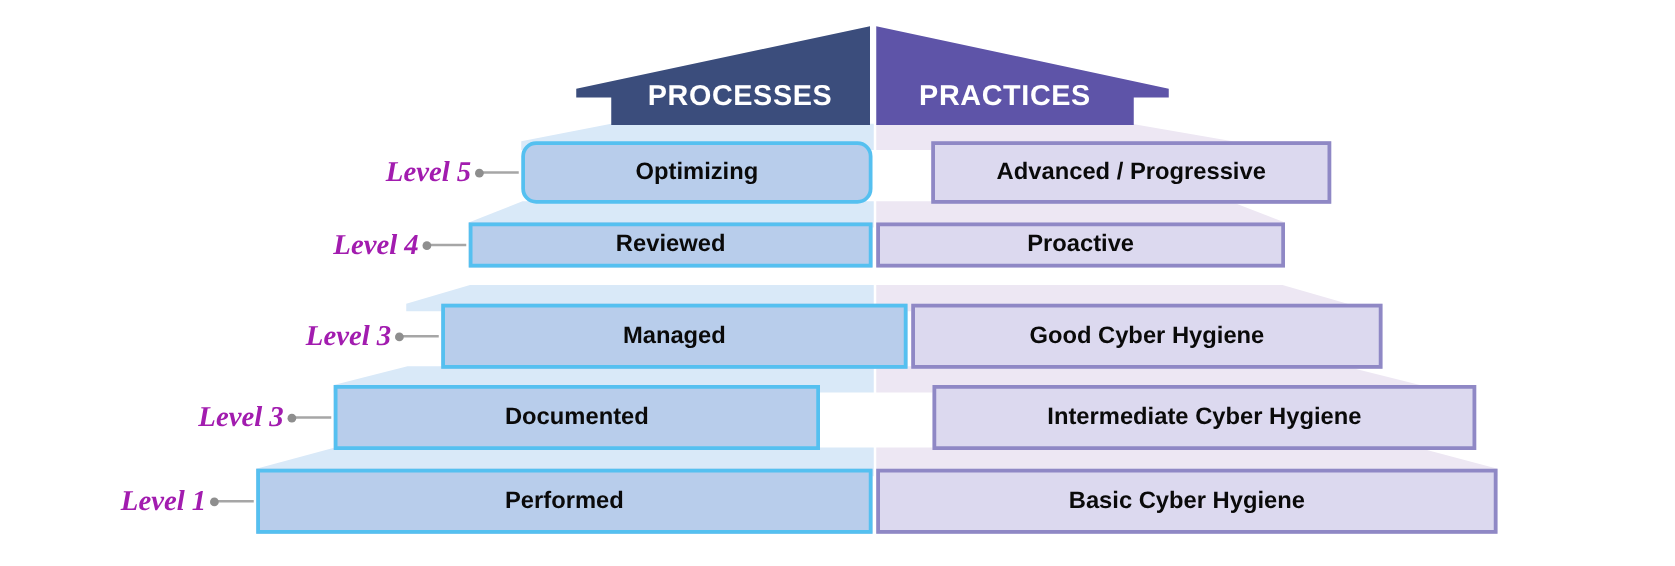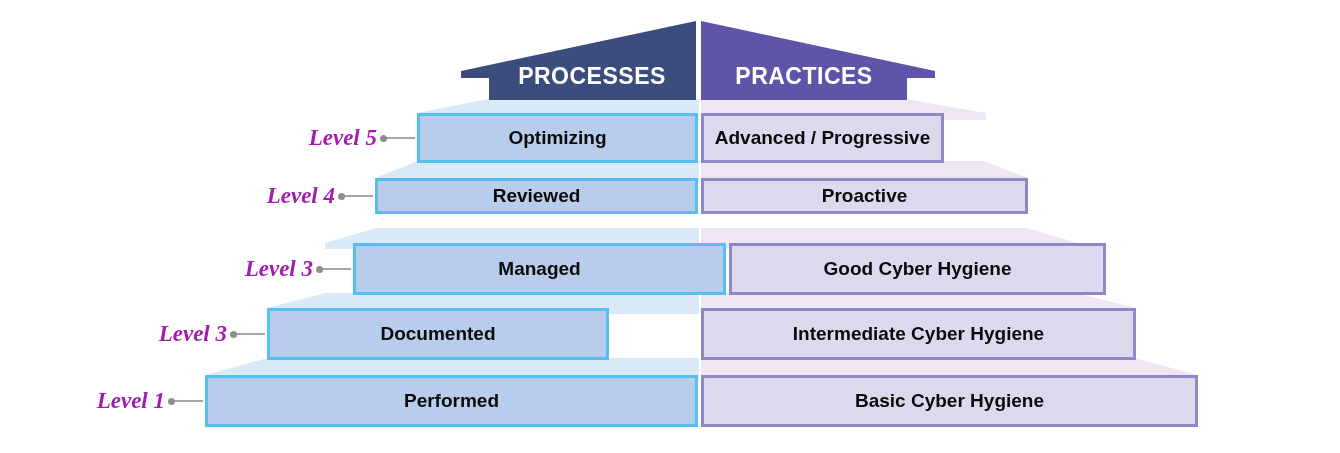--- a/index.html
+++ b/index.html
@@ -57,24 +57,24 @@
   .r4 .conn{left:173px;}
 
   .box{
     position:absolute;top:0;height:100%;box-sizing:border-box;
     display:flex;align-items:center;justify-content:center;
     font-weight:700;font-size:19px;color:#0a0a0a;white-space:nowrap;
   }
   .proc{background:#b8cdeb;border:3px solid #55c0f0;}
   .prac{background:#dcd9ef;border:3px solid #8f88c5;left:701px;}
 
-  .r0 .proc{left:417px;width:281px;} .r0 .prac{width:243px;}
+  .r0 .proc{left:417px;width:281px;border-radius:12px;} .r0 .prac{width:320px;margin-left:44px;}
   .r1 .proc{left:375px;width:323px;} .r1 .prac{width:327px;}
   .r2 .proc{left:325px;width:373px;} .r2 .prac{width:377px;}
-  .r3 .proc{left:267px;width:342px;} .r3 .prac{width:435px;}
+  .r3 .proc{left:267px;width:389px;} .r3 .prac{width:435px;margin-left:45px;}
   .r4 .proc{left:205px;width:493px;} .r4 .prac{width:497px;}
 </style>
 </head>
 <body>
 
 <div class="stage">
 
   <svg class="layer-svg" viewBox="0 0 1340 453">
 
     <polygon points="489,99 699,99 699,120 417,120 417,113" fill="#d9e9f8"></polygon>

